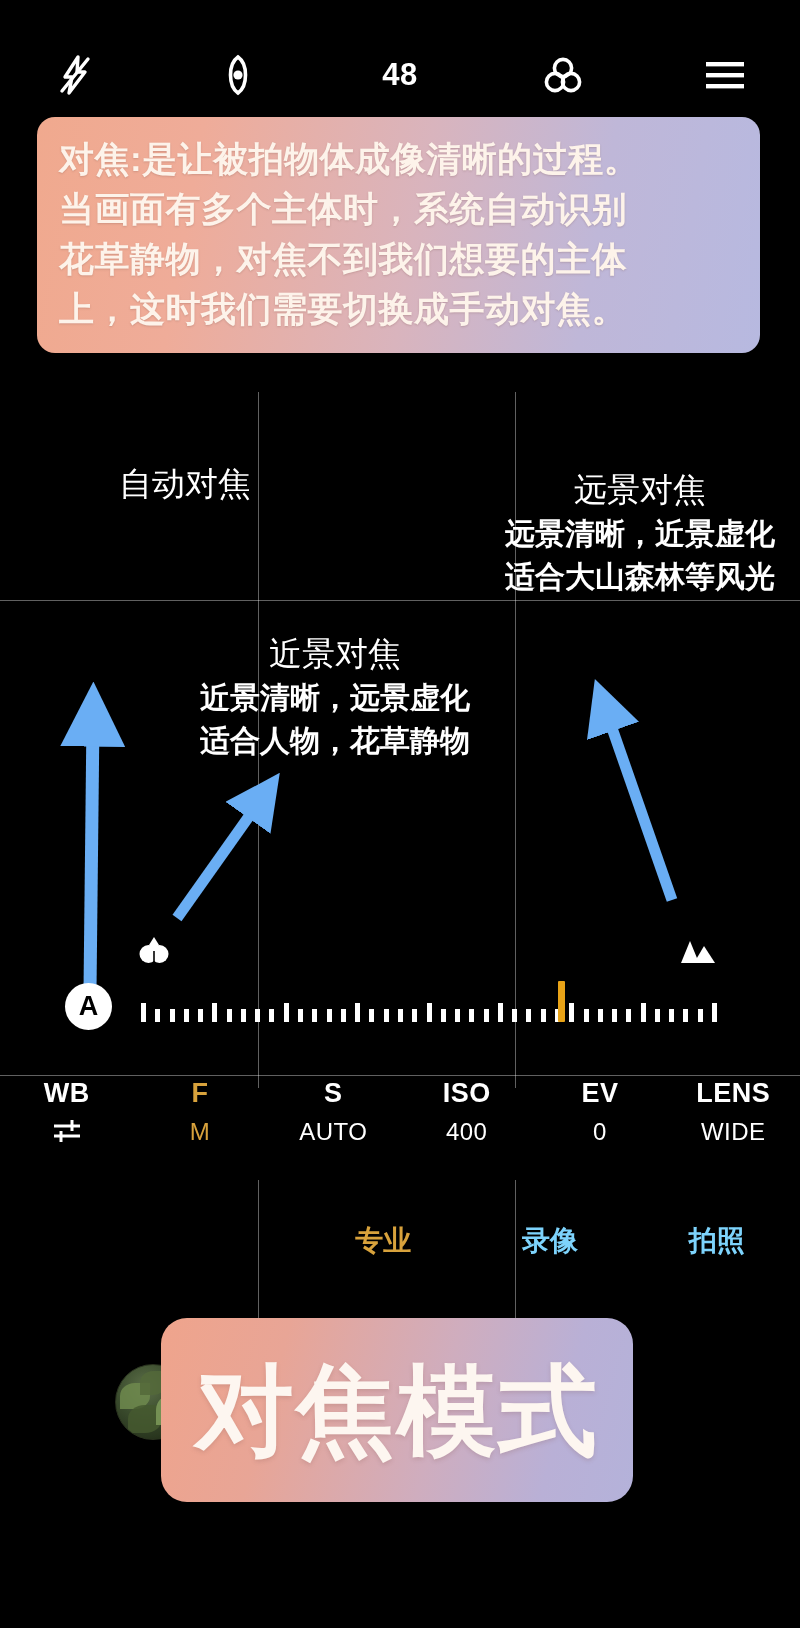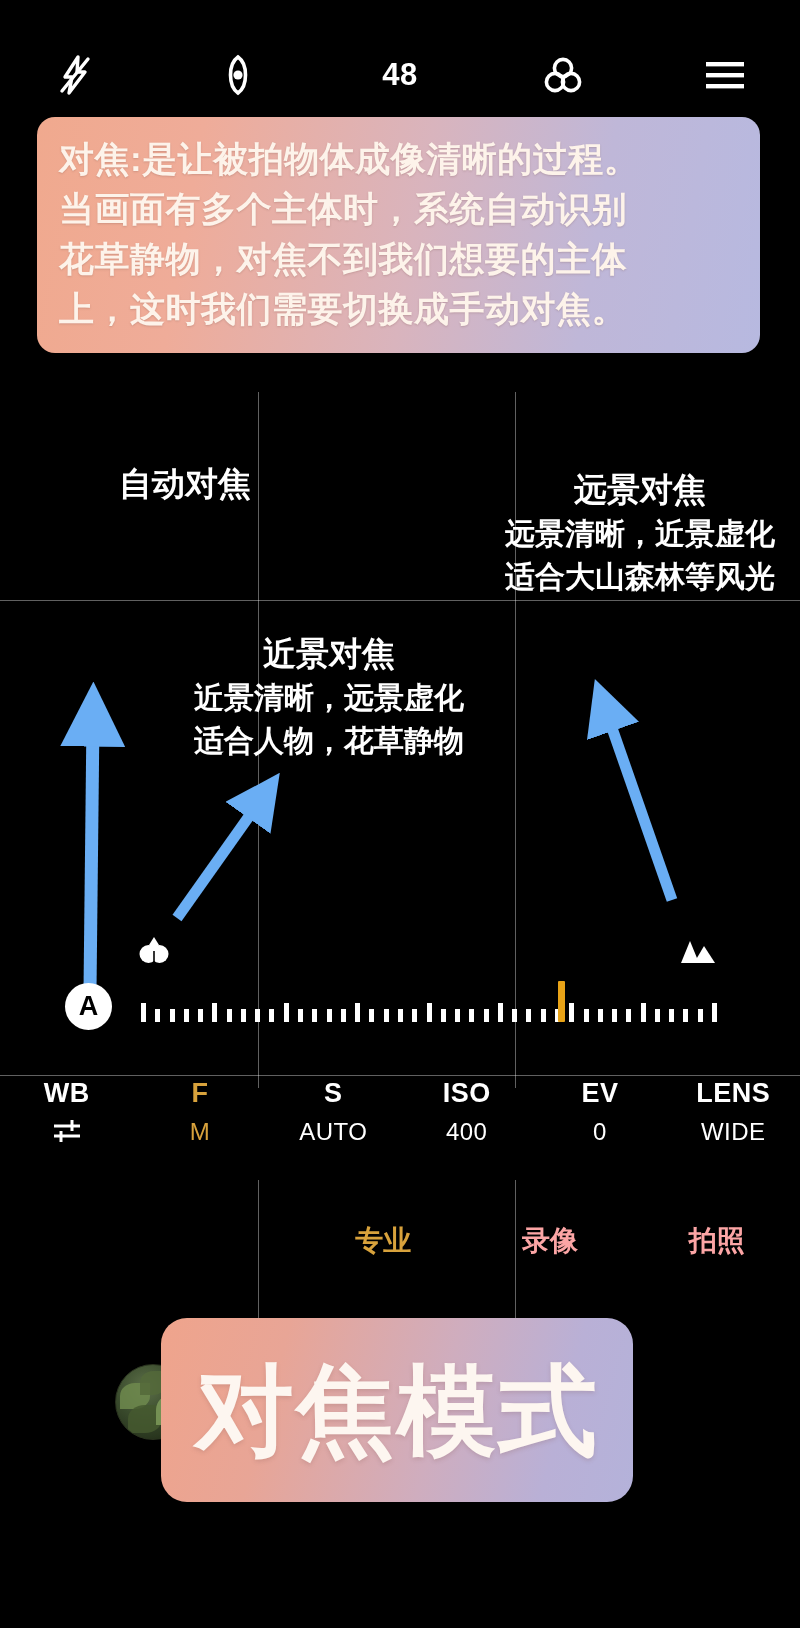--- a/index.html
+++ b/index.html
@@ -38,26 +38,26 @@
   }
   .banner p{
     margin:0;color:#fdf3ea;font-size:35px;line-height:50px;
     font-weight:700;letter-spacing:.5px;
     text-shadow:0 1px 2px rgba(120,80,70,.25);
     font-family:"Liberation Sans","DejaVu Sans",sans-serif;
   }
 
   
   .anno{position:absolute;z-index:4;color:#fff;white-space:nowrap;}
-  .anno .t1{font-size:33px;font-weight:700;line-height:44px;text-align:center;}
+  .anno .t1{font-size:33px;font-weight:400;line-height:44px;text-align:center;}
   .anno .t2{font-size:30px;font-weight:700;line-height:43px;text-align:center;}
 
   #anno-auto{left:20px;top:462px;width:330px;}
   #anno-far{left:440px;top:468px;width:400px;}
-  #anno-near{left:124px;top:632px;width:410px;}
+  #anno-near{left:130px;top:632px;width:410px;}
 
   
   .arrow-layer{position:absolute;inset:0;z-index:3;pointer-events:none;}
 
   
   .focus-area{position:absolute;left:0;top:900px;width:800px;height:160px;z-index:4;}
   .a-btn{
     position:absolute;left:65px;top:83px;width:47px;height:47px;border-radius:50%;
     background:#fff;color:#000;display:flex;align-items:center;justify-content:center;
     font-size:27px;font-weight:700;line-height:1;
@@ -79,21 +79,21 @@
   .pro-item .lbl{font-size:27px;font-weight:700;letter-spacing:.5px;}
   .pro-item .val{font-size:24px;font-weight:400;letter-spacing:.5px;}
   .pro-item.gold .lbl,.pro-item.gold .val{color:#d8a23c;}
 
   
   .modes{
     position:absolute;left:0;top:1218px;width:800px;height:46px;z-index:4;
     display:flex;align-items:center;
   }
   .modes .sp{flex:0 0 300px;}
-  .mode{flex:1;text-align:center;font-size:28px;font-weight:700;color:#fca5a5;}
+  .mode{flex:1;text-align:center;font-size:28px;font-weight:700;color:#7dd3fc;}
   .mode.active{color:#d8a23c;}
 
   
   .thumb{
     position:absolute;left:115px;top:1364px;width:74px;height:74px;border-radius:50%;
     background:radial-gradient(circle at 40% 30%,#5d7049 0%,#394a2c 45%,#1b2412 100%);
     overflow:hidden;z-index:5;border:1px solid #2a331f;
   }
   .thumb .leaf{position:absolute;border-radius:50% 0 50% 0;background:#6f8a4e;opacity:.85;}
   .title-card{

